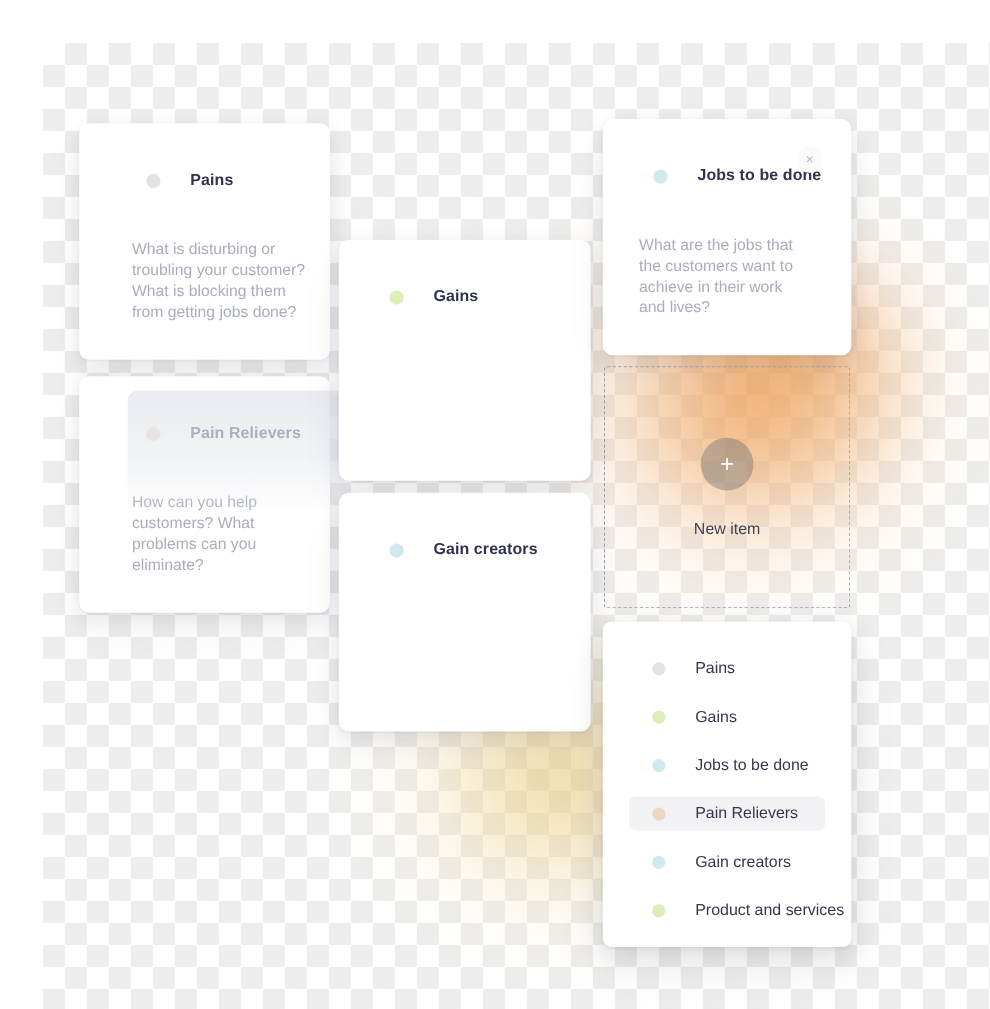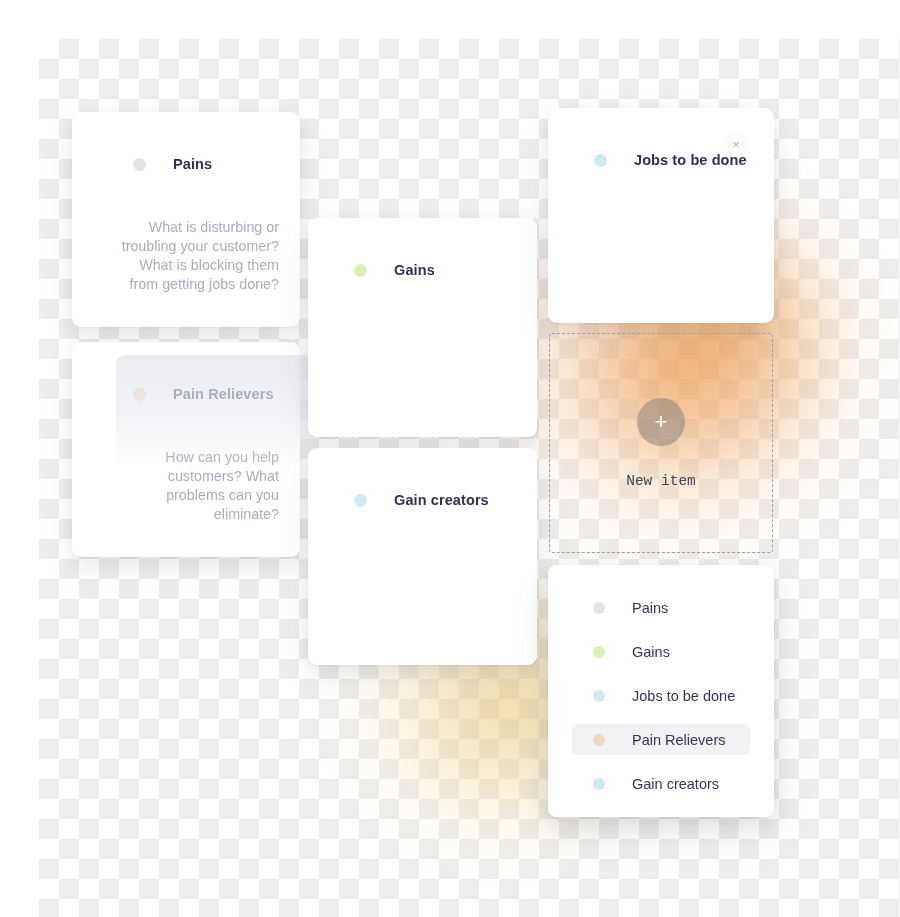--- a/index.html
+++ b/index.html
@@ -86,21 +86,20 @@
     font-weight: bold;
     color: #2f3350;
     letter-spacing: .1px;
     white-space: nowrap;
   }
   .card-body {
     padding: 20px 22px 0 20px;
     font-size: 14.3px;
     line-height: 19px;
     color: #a9adbd;
-    text-align: right;
   }
 
   .close-btn {
     position: absolute;
     right: 13px; top: 12px;
     width: 24px; height: 24px;
     border-radius: 50%;
     background: #fbfbfc;
     border: none;
     color: #b3b7c6;
@@ -174,21 +173,20 @@
     justify-content: center;
     color: #ffffff;
     font-size: 22px;
     line-height: 1;
     font-weight: 300;
     margin-bottom: 14px;
   }
   #dropzone .dz-label {
     font-size: 14.5px;
     color: #3f4356;
-    font-family: Liberation Mono, monospace;
   }
 
   
   #type-menu {
     position: absolute;
     left: 496px; top: 513px;
     width: 226px;
     padding: 14px 11px 16px 11px;
     background: #ffffff;
     border-radius: 8px;
@@ -252,20 +250,21 @@
       <span class="card-title">Gain creators</span>
     </div>
   </div>
 
   <div class="card" id="card-jobs">
     <div class="card-head">
       <span class="dot" style="background: rgb(207, 233, 239);"></span>
       <span class="card-title">Jobs to be done</span>
     </div>
     <button class="close-btn">×</button>
+    <div class="card-body">What are the jobs that the customers want to achieve in their work and lives?</div>
   </div>
 
   <div id="dropzone">
     <div class="plus-circle">+</div>
     <div class="dz-label">New item</div>
   </div>
 
   <div id="type-menu">
     <div class="menu-item">
       <span class="dot" style="background: rgb(226, 227, 229);"></span>
@@ -280,15 +279,19 @@
       <span class="mi-label">Jobs to be done</span>
     </div>
     <div class="menu-item selected">
       <span class="dot" style="background: rgb(236, 214, 196);"></span>
       <span class="mi-label">Pain Relievers</span>
     </div>
     <div class="menu-item">
       <span class="dot" style="background: rgb(207, 233, 239);"></span>
       <span class="mi-label">Gain creators</span>
     </div>
+    <div class="menu-item">
+      <span class="dot" style="background: rgb(219, 238, 184);"></span>
+      <span class="mi-label">Product and services</span>
+    </div>
   </div>
 
 </div>
 
 </body></html>

